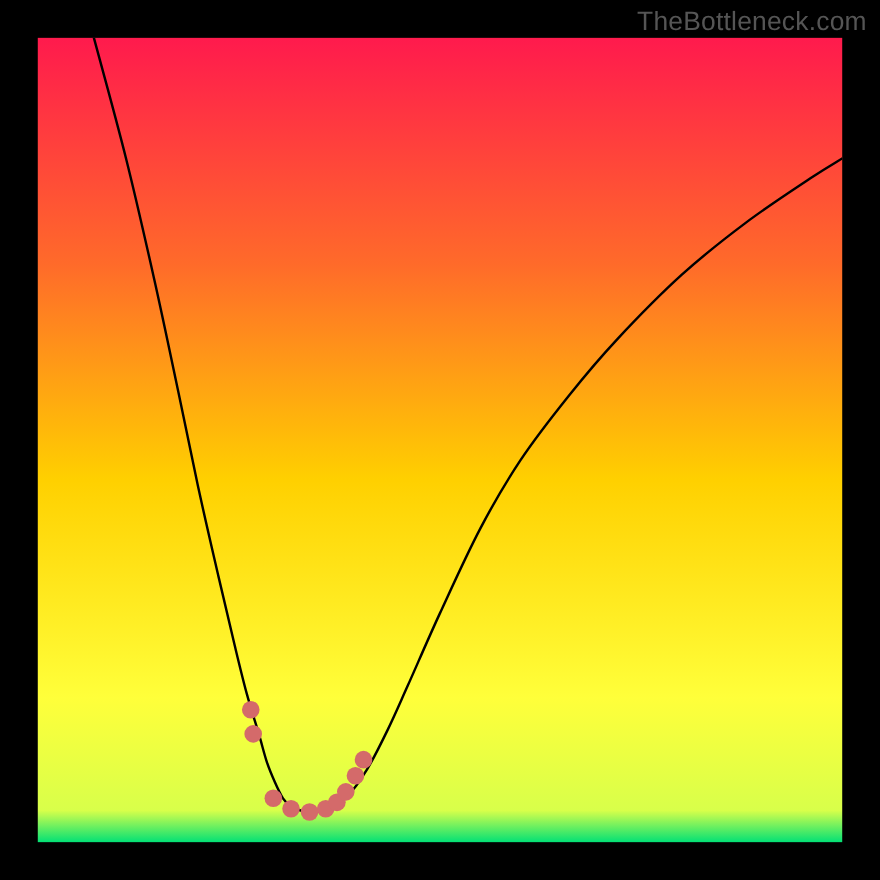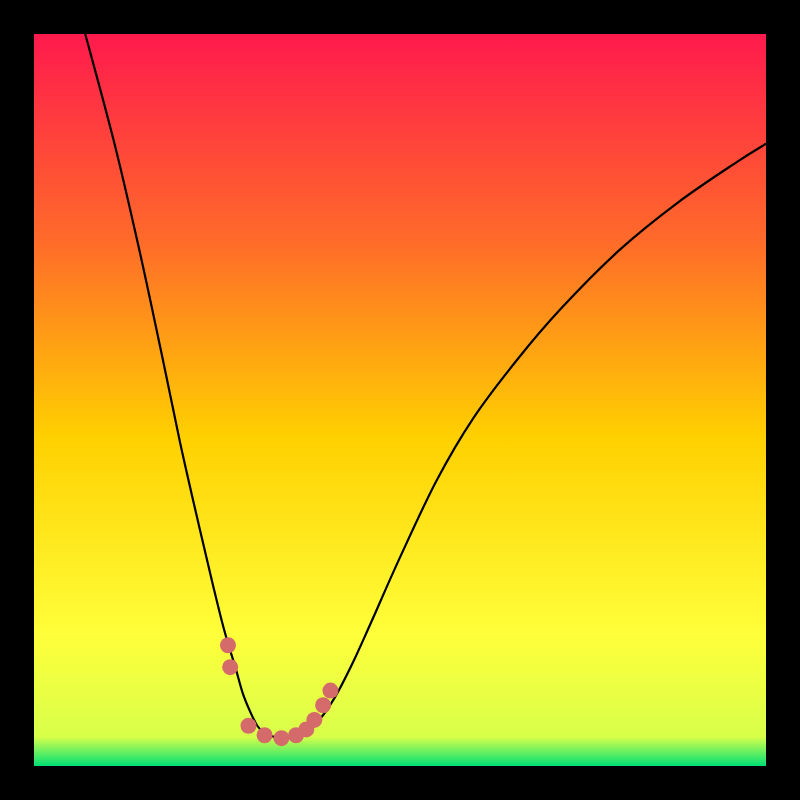--- a/index.html
+++ b/index.html
@@ -36,20 +36,21 @@
     font-weight: 500;
     letter-spacing: 0.2px;
     user-select: none;
   }
   svg { display: block; }
 </style>
 </head>
 <body>
 
 <div class="frame">
+  <div class="watermark">TheBottleneck.com</div>
   <div class="plot">
     <svg id="chart-svg" width="732" height="732" viewBox="0 0 732 732">
       <defs>
         <linearGradient id="bg-grad" x1="0" y1="0" x2="0" y2="1">
           <stop id="g0" offset="0%" stop-color="#ff1a4d"></stop>
           <stop id="g1" offset="28%" stop-color="#ff6a2a"></stop>
           <stop id="g2" offset="55%" stop-color="#ffd000"></stop>
           <stop id="g3" offset="82%" stop-color="#ffff3a"></stop>
           <stop id="g4" offset="96%" stop-color="#d8ff4a"></stop>
           <stop id="g5" offset="100%" stop-color="#00e076"></stop>

